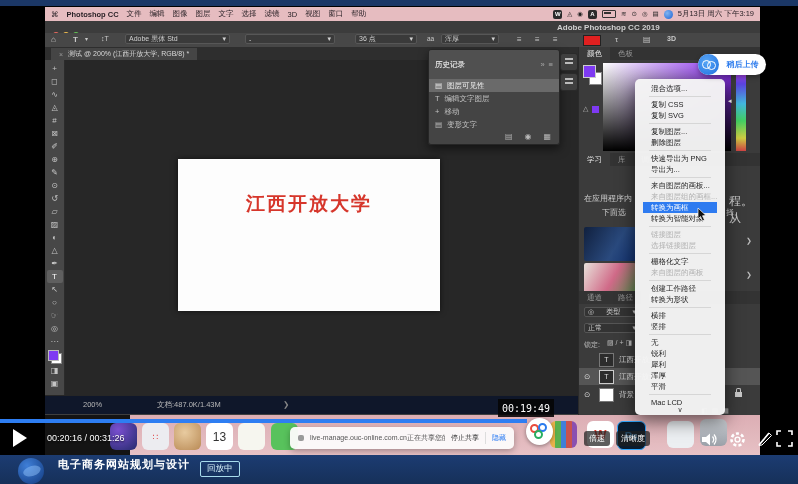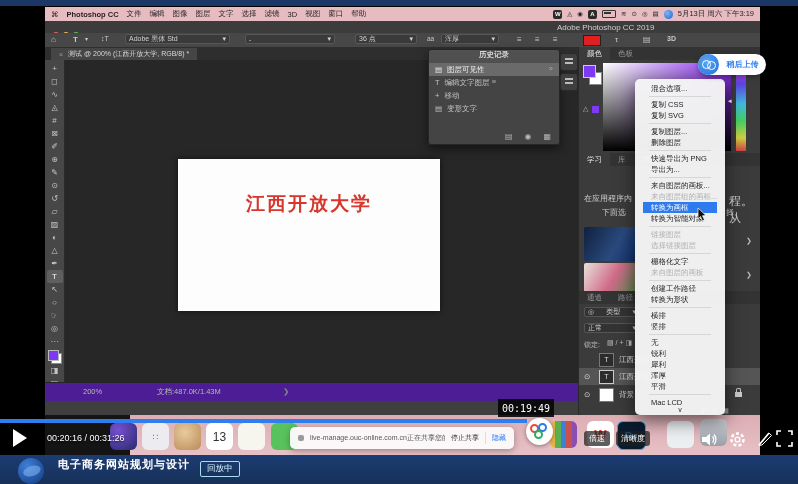--- a/index.html
+++ b/index.html
@@ -17,21 +17,21 @@
   .stat-ic{display:inline-block;font-size:6.5px;color:#222;}
   .chip{display:inline-flex;align-items:center;justify-content:center;width:9px;height:9px;border-radius:2px;
         background:#2b2b2b;color:#fff;font-size:6px;font-weight:bold;}
   .battery{width:12px;height:6px;border:1px solid #333;border-radius:1px;position:relative;}
   .battery:after{content:"";position:absolute;left:1px;top:1px;width:7px;height:2px;background:#333;}
   .bluecirc{width:9px;height:9px;border-radius:50%;background:radial-gradient(circle at 35% 35%,#7fb4f0,#1d63d6);}
   
   .pswin{left:0;top:14px;width:715px;height:394px;background:#3f3f3f;}
   .titlebar{left:0;top:14px;width:715px;height:12px;background:#3c3c3c;border-bottom:1px solid #2a2a2a;}
   .light{width:6px;height:6px;border-radius:50%;display:inline-block;margin-right:4px;}
-  .wtitle{position:absolute;left:512px;top:2px;font-size:8px;font-weight:normal;color:#cfcfcf;white-space:nowrap;}
+  .wtitle{position:absolute;left:512px;top:2px;font-size:8px;font-weight:bold;color:#cfcfcf;white-space:nowrap;}
   .optbar{left:0;top:26px;width:715px;height:14px;background:#474747;border-bottom:1px solid #2b2b2b;color:#c9c9c9;}
   .optbox{position:absolute;top:1px;height:10px;background:#3a3a3a;border:1px solid #575757;border-radius:2px;
           font-size:7px;color:#d2d2d2;display:flex;align-items:center;justify-content:space-between;
           padding:0 3px;box-sizing:border-box;white-space:nowrap;overflow:hidden;}
   .optic{position:absolute;top:2px;font-size:8px;color:#c9c9c9;}
   .redsw{position:absolute;top:2px;width:16px;height:9px;background:#e02020;border:1px solid #222;}
   .tabstrip{left:0;top:40px;width:715px;height:13px;background:#2e2e2e;}
   .doctab{position:absolute;left:6px;top:1px;height:12px;background:#454545;color:#d8d8d8;font-size:7px;
           display:flex;align-items:center;padding:0 8px;gap:5px;white-space:nowrap;}
   
@@ -40,26 +40,26 @@
   .tool{width:16px;height:13px;display:flex;align-items:center;justify-content:center;font-size:8px;color:#c4c4c4;}
   .tool.sel{background:#5f5f5f;border-radius:2px;color:#fff;}
   .fgbg{position:relative;width:14px;height:14px;margin-top:2px;}
   .fgsw{position:absolute;left:0;top:0;width:9px;height:9px;background:#7e3af2;border:1px solid #bbb;z-index:2;}
   .bgsw{position:absolute;right:0;bottom:0;width:9px;height:9px;background:#fff;border:1px solid #888;}
   
   .pasteboard{left:20px;top:53px;width:513px;height:337px;background:#272727;}
   .canvas{position:absolute;left:113px;top:99px;width:262px;height:152px;background:#fdfdfd;box-shadow:0 0 6px rgba(0,0,0,.6);}
   .canvastxt{position:absolute;left:0;top:32px;width:100%;text-align:center;font-size:19px;font-weight:bold;letter-spacing:2px;}
   
-  .statusbar{left:0;top:375px;width:533px;height:18px;background:#4c1d95;border-top:1px solid #262626;
+  .statusbar{left:0;top:388px;width:533px;height:18px;background:#0f172a;border-top:1px solid #262626;
              color:#b8b8b8;font-size:7.5px;}
   
   .history{left:383px;top:42px;width:130px;height:94px;background:rgba(70,70,70,.96);border:1px solid #262626;
            border-radius:3px;box-shadow:0 4px 10px rgba(0,0,0,.5);color:#d6d6d6;font-size:7.5px;}
-  .hhead{height:13px;background:#505050;border-radius:3px 3px 0 0;display:flex;align-items:center;padding:0 6px;gap:4px;flex-direction:column;}
+  .hhead{height:13px;background:#505050;border-radius:3px 3px 0 0;display:flex;align-items:center;padding:8px 6px;gap:4px;}
   .hrow{height:13px;display:flex;align-items:center;gap:5px;padding:0 6px;color:#c2c2c2;}
   .hrow.sel{background:#6a6a6a;color:#f0f0f0;}
   .hfoot{position:absolute;right:8px;bottom:3px;display:flex;gap:12px;color:#b8b8b8;font-size:8px;}
   .sidebtn{position:absolute;width:16px;height:16px;background:#3f3f3f;border:1px solid #2a2a2a;border-radius:3px;}
   .sidebtn i{display:block;margin:4px auto 0;width:8px;height:2px;background:#bbb;box-shadow:0 4px 0 #bbb;}
   
   .rstack{left:533px;top:40px;width:182px;height:368px;background:#3b3b3b;border-left:1px solid #2a2a2a;}
   .ptabs{position:absolute;left:0;width:182px;height:13px;background:#333;display:flex;gap:0;font-size:7.5px;color:#9a9a9a;}
   .ptab{padding:2px 8px;}
   .ptab.on{background:#3b3b3b;color:#e8e8e8;}

